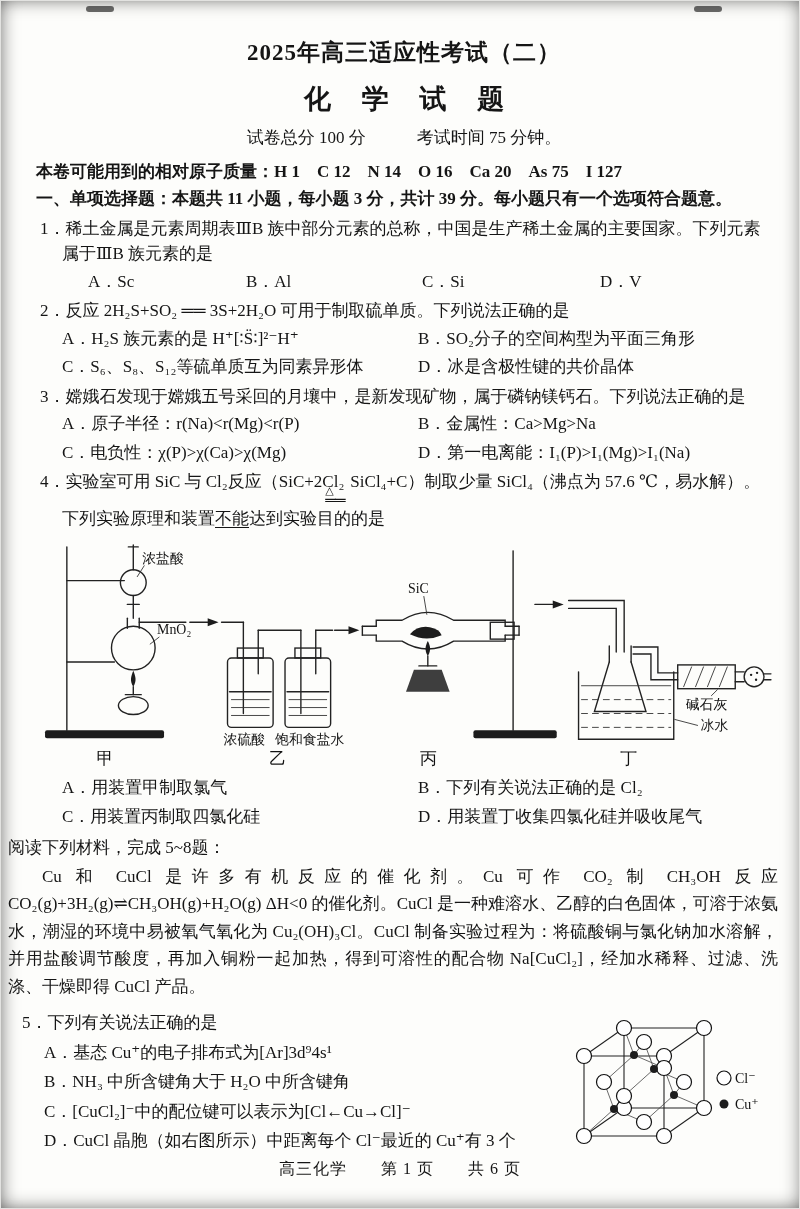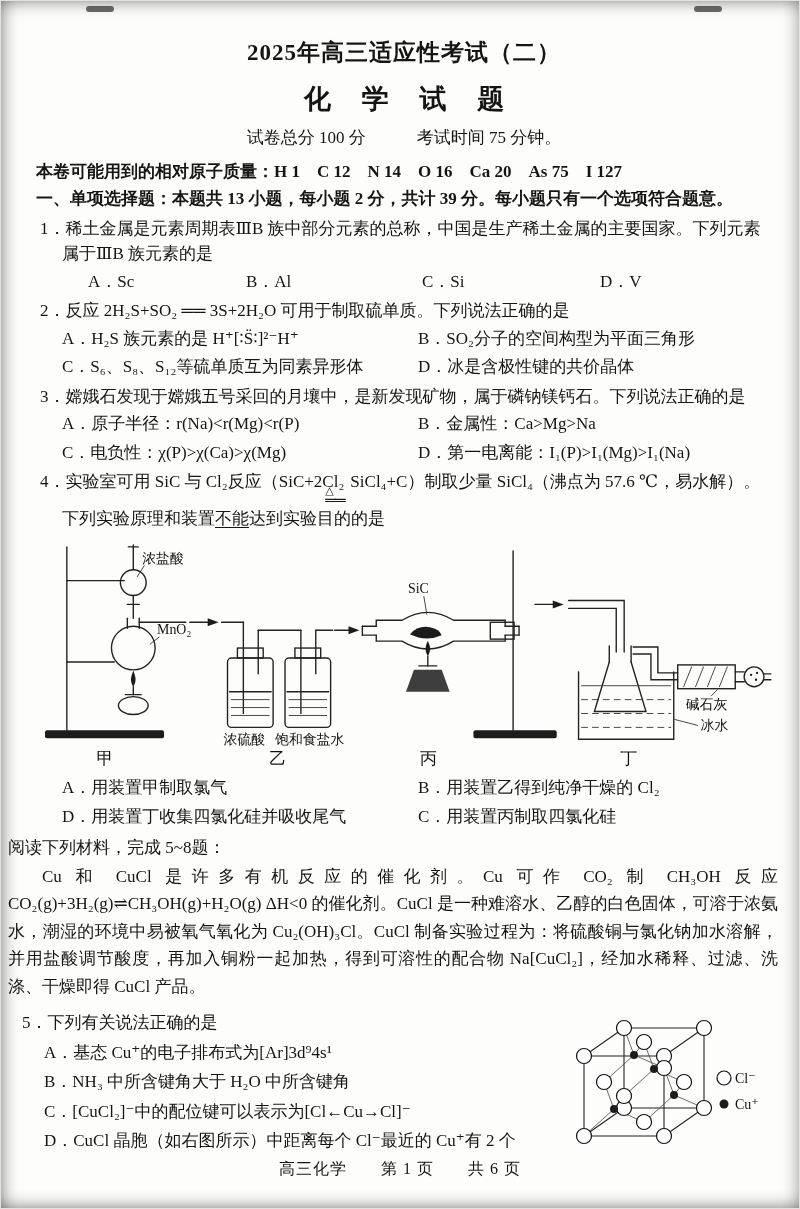--- a/index.html
+++ b/index.html
@@ -56,21 +56,21 @@
 <div class="page">
   <div class="artifact a1"></div>
   <div class="artifact a2"></div>
 
   <div class="content">
     <div class="title">2025年高三适应性考试（二）</div>
     <div class="subject">化 学 试 题</div>
     <div class="meta">试卷总分 100 分　　　考试时间 75 分钟。</div>
 
     <div class="bold-line">本卷可能用到的相对原子质量：H 1　C 12　N 14　O 16　Ca 20　As 75　I 127</div>
-    <div class="bold-line">一、单项选择题：本题共 13 小题，每小题 2 分，共计 39 分。每小题只有一个选项符合题意。</div>
+    <div class="bold-line">一、单项选择题：本题共 11 小题，每小题 3 分，共计 39 分。每小题只有一个选项符合题意。</div>
 
     <div class="q">
       <div class="stem">1．稀土金属是元素周期表ⅢB 族中部分元素的总称，中国是生产稀土金属的主要国家。下列元素属于ⅢB 族元素的是</div>
       <div class="opts4">
         <span>A．Sc</span>
         <span>B．Al</span>
         <span>C．Si</span>
         <span>D．V</span>
       </div>
     </div>
@@ -219,38 +219,38 @@
           <line class="thin" x1="678" y1="162" x2="684" y2="156"></line>
           <text x="652" y="175">碱石灰</text>
           <line class="thin" x1="664" y1="192" x2="641" y2="186"></line>
           <text x="667" y="197">冰水</text>
           <text class="cap" x="586" y="231">丁</text>
         </g>
       </svg>
 
       <div class="opts2">
         <span>A．用装置甲制取氯气</span>
-        <span>B．用装置乙得到纯净干燥的 Cl₂</span>
+        <span>B．下列有关说法正确的是 Cl₂</span>
+        <span>C．用装置丙制取四氯化硅</span>
         <span>D．用装置丁收集四氯化硅并吸收尾气</span>
-        <span>C．用装置丙制取四氯化硅</span>
       </div>
     </div>
 
     <div>
       <div class="m-intro">阅读下列材料，完成 5~8题：</div>
       <div class="m-body">Cu 和 CuCl 是许多有机反应的催化剂。Cu 可作 CO₂ 制 CH₃OH 反应 CO₂(g)+3H₂(g)⇌CH₃OH(g)+H₂O(g) ΔH&lt;0 的催化剂。CuCl 是一种难溶水、乙醇的白色固体，可溶于浓氨水，潮湿的环境中易被氧气氧化为 Cu₂(OH)₃Cl。CuCl 制备实验过程为：将硫酸铜与氯化钠加水溶解，并用盐酸调节酸度，再加入铜粉一起加热，得到可溶性的配合物 Na[CuCl₂]，经加水稀释、过滤、洗涤、干燥即得 CuCl 产品。</div>
     </div>
 
     <div class="q5">
       <div class="q5-left">
         <div class="stem">5．下列有关说法正确的是</div>
         <div class="q5-opt">A．基态 Cu⁺的电子排布式为[Ar]3d⁹4s¹</div>
         <div class="q5-opt">B．NH₃ 中所含键角大于 H₂O 中所含键角</div>
         <div class="q5-opt">C．[CuCl₂]⁻中的配位键可以表示为[Cl←Cu→Cl]⁻</div>
-        <div class="q5-opt">D．CuCl 晶胞（如右图所示）中距离每个 Cl⁻最近的 Cu⁺有 2 个</div>
+        <div class="q5-opt">D．CuCl 晶胞（如右图所示）中距离每个 Cl⁻最近的 Cu⁺有 3 个</div>
       </div>
       <div class="q5-fig">
         <svg class="crystal" viewBox="0 0 200 140" width="200" height="140">
           <g>
             <line class="edge" x1="18" y1="40" x2="98" y2="40"></line>
             <line class="edge" x1="98" y1="40" x2="98" y2="120"></line>
             <line class="edge" x1="98" y1="120" x2="18" y2="120"></line>
             <line class="edge" x1="18" y1="120" x2="18" y2="40"></line>
             <line class="edge" x1="58" y1="12" x2="138" y2="12"></line>
             <line class="edge" x1="138" y1="12" x2="138" y2="92"></line>

